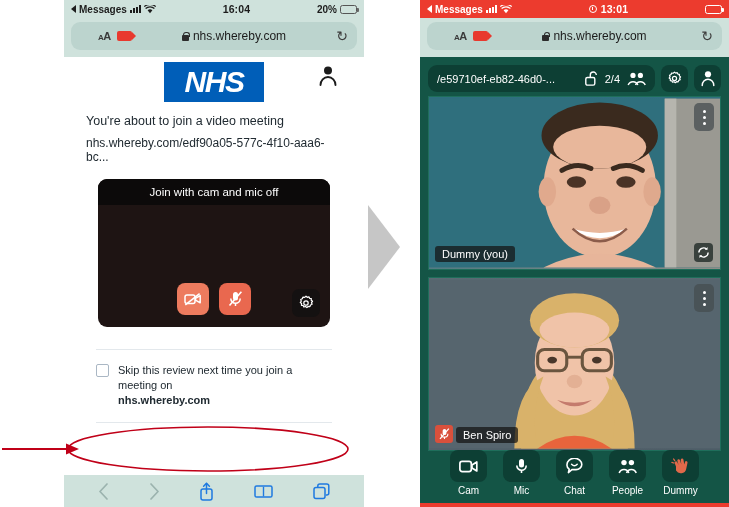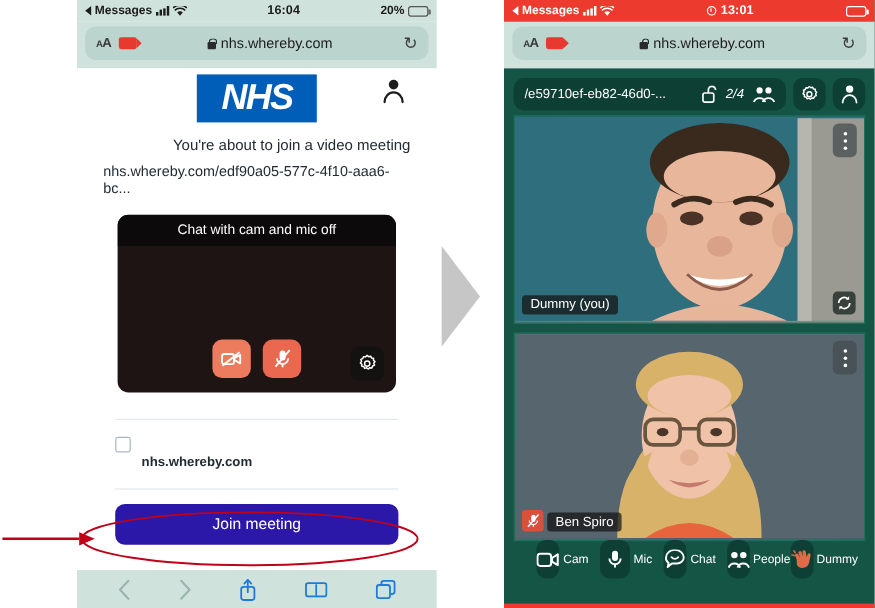--- a/index.html
+++ b/index.html
@@ -30,21 +30,21 @@
   .bars i:nth-child(3){height:6.5px}.bars i:nth-child(4){height:8px}
   .batt { width:17px;height:9px;border:1.2px solid #555;border-radius:2.5px;position:relative;padding:1px;}
   .batt::after{content:"";position:absolute;right:-3px;top:2.5px;width:1.6px;height:3.5px;background:#666;border-radius:0 1px 1px 0;}
   .batt .fill{height:100%;background:#f6c31c;border-radius:1px;}
 
   .urlbar-wrap { background:#cfe2dc; padding:4px 7px 7px; }
   .urlbar {
     background:#bcd4ce; border-radius:9px; height:28px;
     display:flex; align-items:center; padding:0 9px; gap:6px;
   }
-  .aa { font-size:11px; font-weight:700; color:#3a3a3a; letter-spacing:-.5px;}
+  .aa { font-size:11px; font-weight:700; color:#3a3a3a; letter-spacing:-.5px;margin-left:18px;}
   .aa span.small{font-size:8px;}
   .camrec { width:15px;height:10px;background:#e8392e;border-radius:2px;position:relative;}
   .camrec::after{content:"";position:absolute;right:-4px;top:1px;border-top:4px solid transparent;border-bottom:4px solid transparent;border-left:4.5px solid #e8392e;}
   .url-center{flex:1;display:flex;align-items:center;justify-content:center;gap:4px;}
   .lockico{width:7px;height:9px;position:relative;}
   .lockico::before{content:"";position:absolute;bottom:0;left:0;width:7px;height:5.5px;background:#2b2b2b;border-radius:1px;}
   .lockico::after{content:"";position:absolute;top:0;left:1.4px;width:4.2px;height:4.5px;border:1.3px solid #2b2b2b;border-bottom:none;border-radius:3px 3px 0 0;}
   .urltext{font-size:12px;color:#1c1c1c;font-weight:400;}
   .reload{font-size:14px;color:#3c3c3c;line-height:1;}
 
@@ -52,21 +52,21 @@
   .nhs-row { display:flex; align-items:flex-start; justify-content:center; padding-top:5px; position:relative;}
   .nhs-logo {
     background:#005EB8; width:100px; height:40px; display:flex;
     align-items:center; justify-content:center;
   }
   .nhs-logo span {
     color:#fff; font-family:"Liberation Sans", sans-serif; font-weight:700;
     font-style:italic; font-size:30px; letter-spacing:-1.5px;
   }
   .person-ico { position:absolute; right:4px; top:8px; width:20px; height:22px;}
-  .headline { text-align:right; font-size:12.5px; color:#212b32; margin-top:12px;}
+  .headline { text-align:left; font-size:12.5px; color:#212b32; margin-top:12px;}
   .roomurl { text-align:left; font-size:12px; color:#212b32; margin-top:8px;}
 
   .preview {
     margin: 15px 12px 0; height:148px; background:#1e1413; border-radius:9px;
     position:relative; overflow:hidden;
   }
   .preview-banner {
     position:absolute; top:0; left:0; right:0; height:26px; background:#0c0a0a;
     color:#fff; font-size:11.5px; display:flex; align-items:center; justify-content:center;
   }
@@ -123,21 +123,21 @@
   .batt-w .fill{height:100%;width:22%;background:#fff;border-radius:1px;}
 
   .urlbar-wrap-r { background:#cfe2dc; padding:4px 7px 7px; }
 
   .roombar { display:flex; align-items:center; gap:6px; padding:8px 8px 4px; }
   .room-pill {
     flex:1; background:#0d3f34; border-radius:9px; height:27px; display:flex;
     align-items:center; padding:0 9px; gap:7px; color:#fff; font-size:11px;
   }
   .room-name{flex:1; white-space:nowrap; overflow:hidden;}
-  .count{font-size:11px;font-style:italic;}
+  .count{font-size:11px;}
   .sq-btn {
     width:27px;height:27px;border-radius:8px;background:#0d3f34;
     display:flex;align-items:center;justify-content:center;
   }
 
   .video-tile { position:relative; margin:0 8px; height:174px; overflow:hidden; border:1px solid #1f6e5b;}
   .vid1 { background: linear-gradient(160deg,#2e6f7e 0%,#30707f 40%,#8e8e88 100%); }
   .vid2 { background: linear-gradient(170deg,#5a6b73 0%,#57666f 60%,#4d5c66 100%); text-align: center; }
   .tile-gap { height:7px; }
   .kebab {
@@ -156,21 +156,21 @@
   }
   .namechip.shifted { left:27px; }
   .flipcam {
     position:absolute; right:7px; bottom:7px; width:19px;height:19px;border-radius:4px;
     background:rgba(20,30,28,.72); display:flex;align-items:center;justify-content:center;
   }
   .toolbar-r {
     position:absolute; left:0; right:0; bottom:4px; height:56px;
     display:flex; align-items:flex-start; justify-content:center; gap:9px; padding-top:3px;
   }
-  .tb-item { display:flex;flex-direction:row;align-items:center;gap:3px;width:44px;}
+  .tb-item { display:flex;flex-direction:column;align-items:center;gap:3px;width:44px;}
   .tb-btn { width:37px;height:32px;border-radius:8px;background:#0d3f34;display:flex;align-items:center;justify-content:center;}
   .tb-lbl { color:#fff;font-size:10px;}
   .redfoot{position:absolute;left:0;right:0;bottom:0;height:4px;background:#ec3b2e;}
 
   
   .anno { position:absolute; left:0; top:0; width:729px; height:507px; pointer-events:none; }
 </style>
 </head>
 <body>
 
@@ -222,21 +222,21 @@
         <svg class="person-ico" viewBox="0 0 20 22">
           <circle cx="10" cy="5.5" r="4" fill="#1c1c1c"></circle>
           <path d="M2.5 20 a7.5 8 0 0 1 15 0" stroke="#1c1c1c" stroke-width="1.9" fill="none" stroke-linecap="round"></path>
         </svg>
       </div>
 
       <div class="headline">You're about to join a video meeting</div>
       <div class="roomurl">nhs.whereby.com/edf90a05-577c-4f10-aaa6-bc...</div>
 
       <div class="preview">
-        <div class="preview-banner">Chat with cam and mic off</div>
+        <div class="preview-banner">Join with cam and mic off</div>
 
         <div class="prev-controls">
           <div class="ctrl-btn">
             <svg width="18" height="14" viewBox="0 0 18 14">
               <rect x="1" y="3" width="10" height="8.5" rx="2" fill="none" stroke="#fff" stroke-width="1.5"></rect>
               <path d="M11.5 6.3 L16.2 3.6 v7.2 L11.5 8.1 Z" fill="none" stroke="#fff" stroke-width="1.5" stroke-linejoin="round"></path>
               <line x1="1.3" y1="12.8" x2="15.6" y2="1.6" stroke="#fff" stroke-width="1.6"></line>
             </svg>
           </div>
           <div class="ctrl-btn mic">
@@ -255,30 +255,27 @@
             <circle cx="8" cy="8" r="2.2" fill="none" stroke="#fff" stroke-width="1.25"></circle>
           </svg>
         </div>
       </div>
 
       <div class="divider"></div>
 
       <div class="skiprow">
         <span class="cbox"></span>
         <span class="skiptext">
-          <br>
+          <span>Skip this review next time you join a meeting on</span><br>
           <b>nhs.whereby.com</b>
         </span>
       </div>
 
       <div class="divider2"></div>
 
-      <div class="joinbtn">
-        <span>Join meeting</span>
-      </div>
     </div>
 
     <div class="safaribar">
       <span class="sf-ico dim">
         <svg width="11" height="17" viewBox="0 0 11 17">
             <path d="M9 1 L2 8.5 L9 16" fill="none" stroke="currentColor" stroke-width="1.7" stroke-linecap="round" stroke-linejoin="round"></path>
           </svg>
       </span>
       <span class="sf-ico dim">
         <svg width="11" height="17" viewBox="0 0 11 17">

